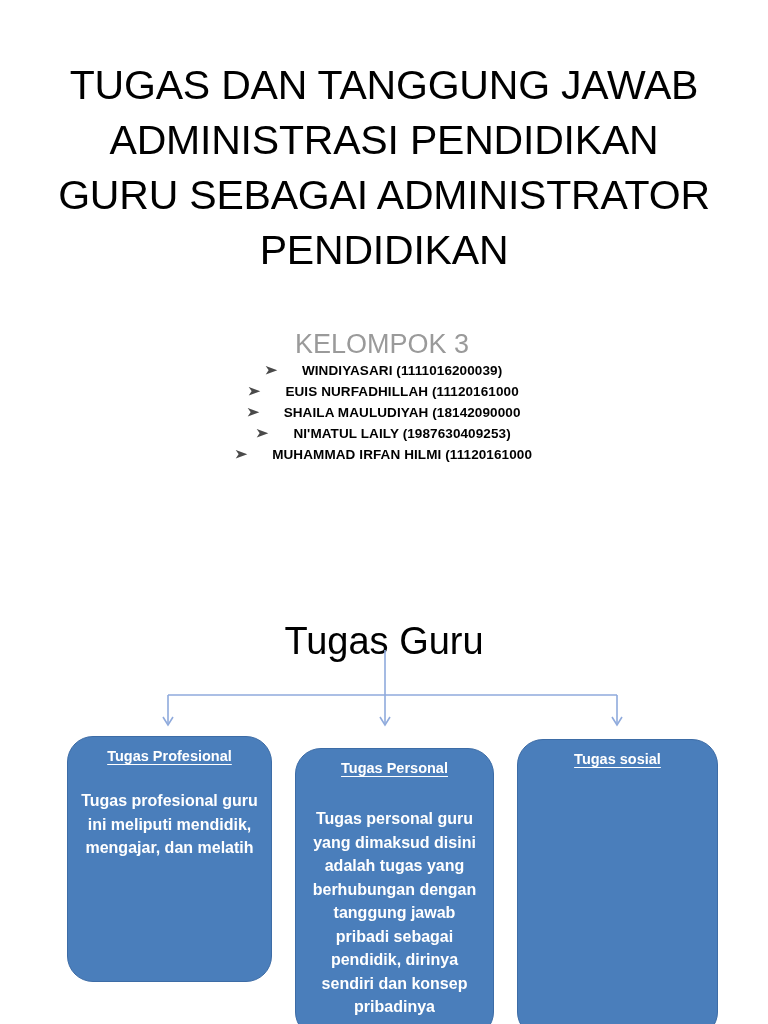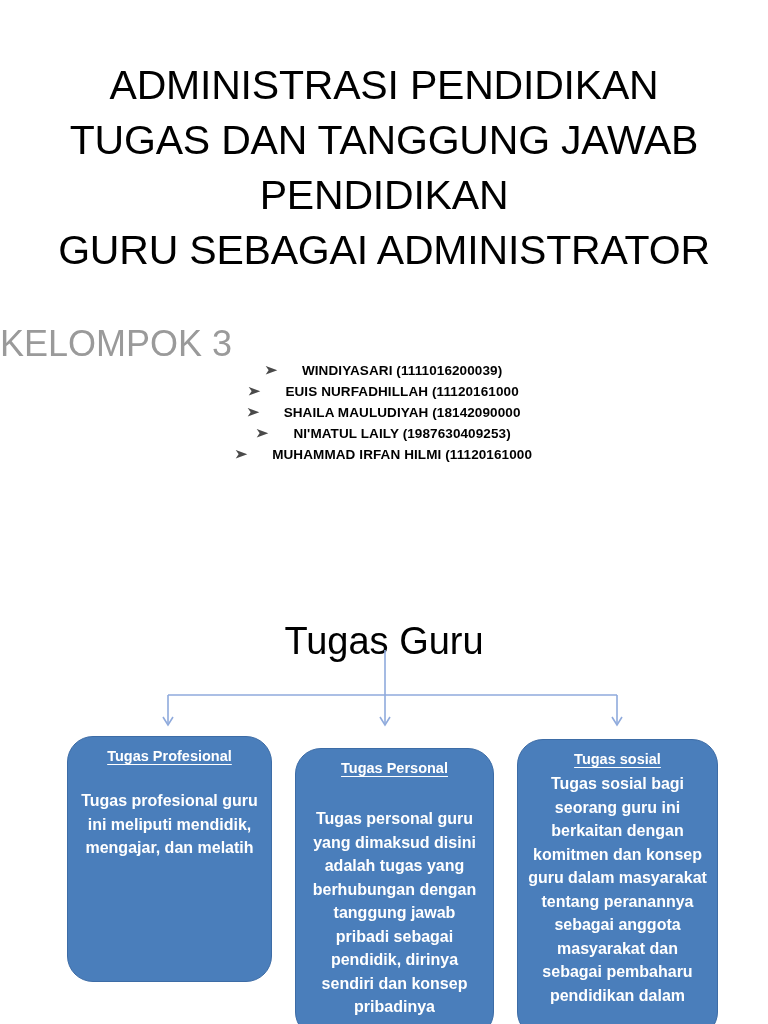--- a/index.html
+++ b/index.html
@@ -41,21 +41,22 @@
     letter-spacing: -0.2px;
     white-space: nowrap;
   }
 
   
   .group-label {
     position: absolute;
     left: 0;
     top: 327px;
     width: 764px;
-    font-size: 36px;
+    text-align: center;
+    font-size: 27px;
     line-height: 34px;
     color: #9a9a9a;
     font-weight: 400;
   }
 
   .member-list {
     position: absolute;
     left: 0;
     top: 360px;
     width: 768px;
@@ -165,24 +166,24 @@
   #box-sosial .box-body {
     margin-top: 0px;
   }
 </style>
 </head>
 <body>
 
 <div class="slide">
 
   <div class="title-block">
+    <div class="title-line">TUGAS DAN TANGGUNG JAWAB</div>
     <div class="title-line">ADMINISTRASI PENDIDIKAN</div>
-    <div class="title-line">TUGAS DAN TANGGUNG JAWAB</div>
+    <div class="title-line">GURU SEBAGAI ADMINISTRATOR</div>
     <div class="title-line">PENDIDIKAN</div>
-    <div class="title-line">GURU SEBAGAI ADMINISTRATOR</div>
   </div>
 
   <div class="group-label">KELOMPOK 3</div>
 
   <ul class="member-list">
     <li class="member-item">
       <span class="member-bullet">➤</span><span class="member-name">WINDIYASARI (1111016200039)</span>
     </li>
     <li class="member-item">
       <span class="member-bullet">➤</span><span class="member-name">EUIS NURFADHILLAH (11120161000</span>
@@ -220,16 +221,15 @@
     <div class="box-body">Tugas profesional guru ini meliputi mendidik, mengajar, dan melatih</div>
   </div>
 
   <div class="box" id="box-personal">
     <div class="box-heading">Tugas Personal</div>
     <div class="box-body">Tugas personal guru yang dimaksud disini adalah tugas yang berhubungan dengan tanggung jawab pribadi sebagai pendidik, dirinya sendiri dan konsep pribadinya</div>
   </div>
 
   <div class="box" id="box-sosial">
     <div class="box-heading">Tugas sosial</div>
-    <div class="box-body">Tugas sosial bagi seorang guru ini berkaitan dengan komitmen dan konsep guru dalam masyarakat tentang peranannya sebagai anggota masyarakat dan sebagai pembaharu pendidikan dalam</div>
   </div>
 
 </div>
 
 </body></html>

